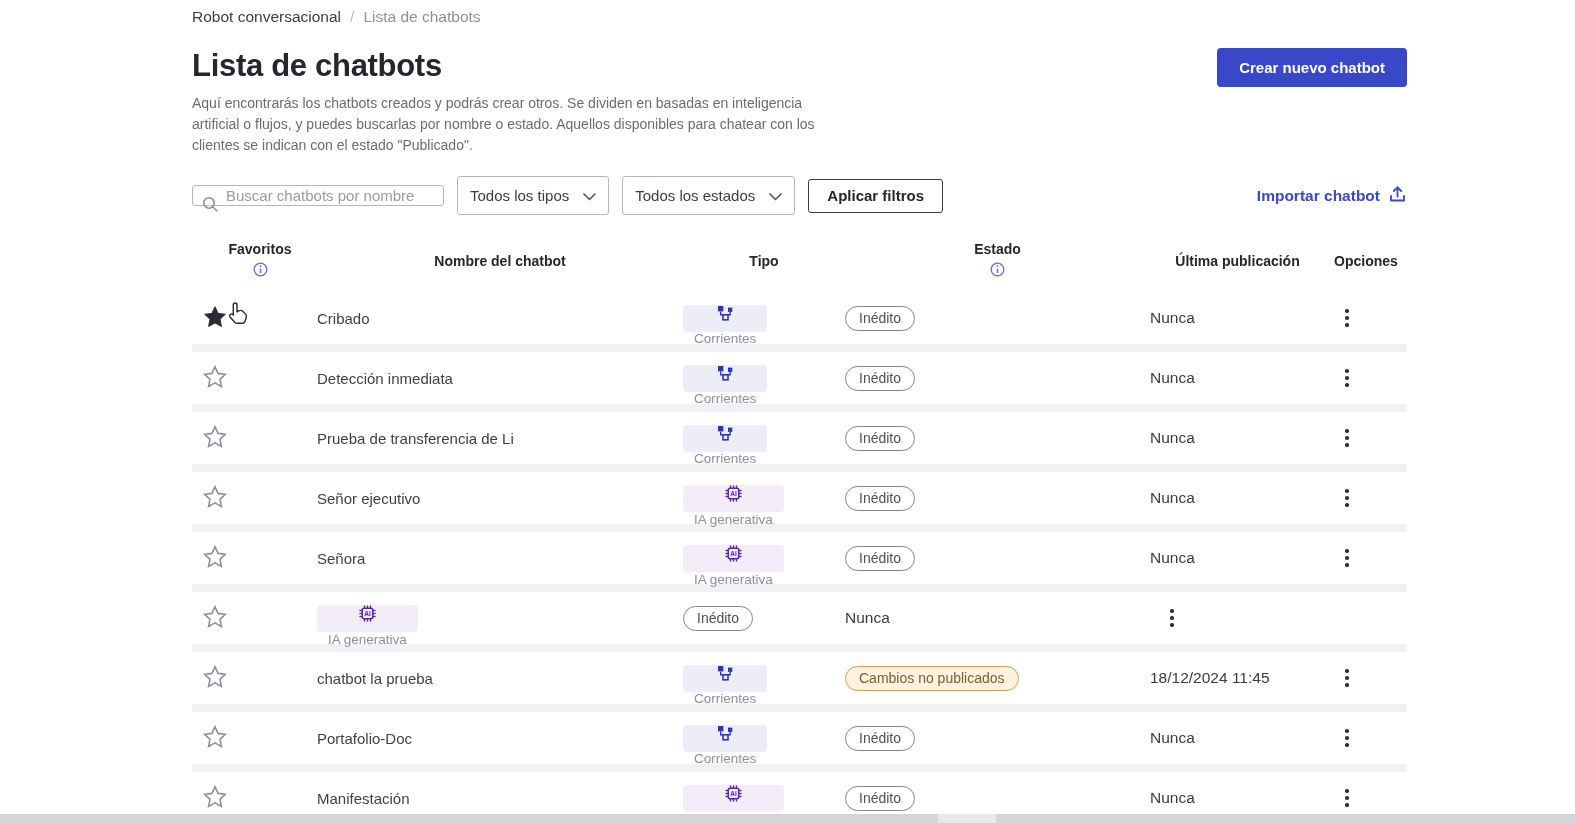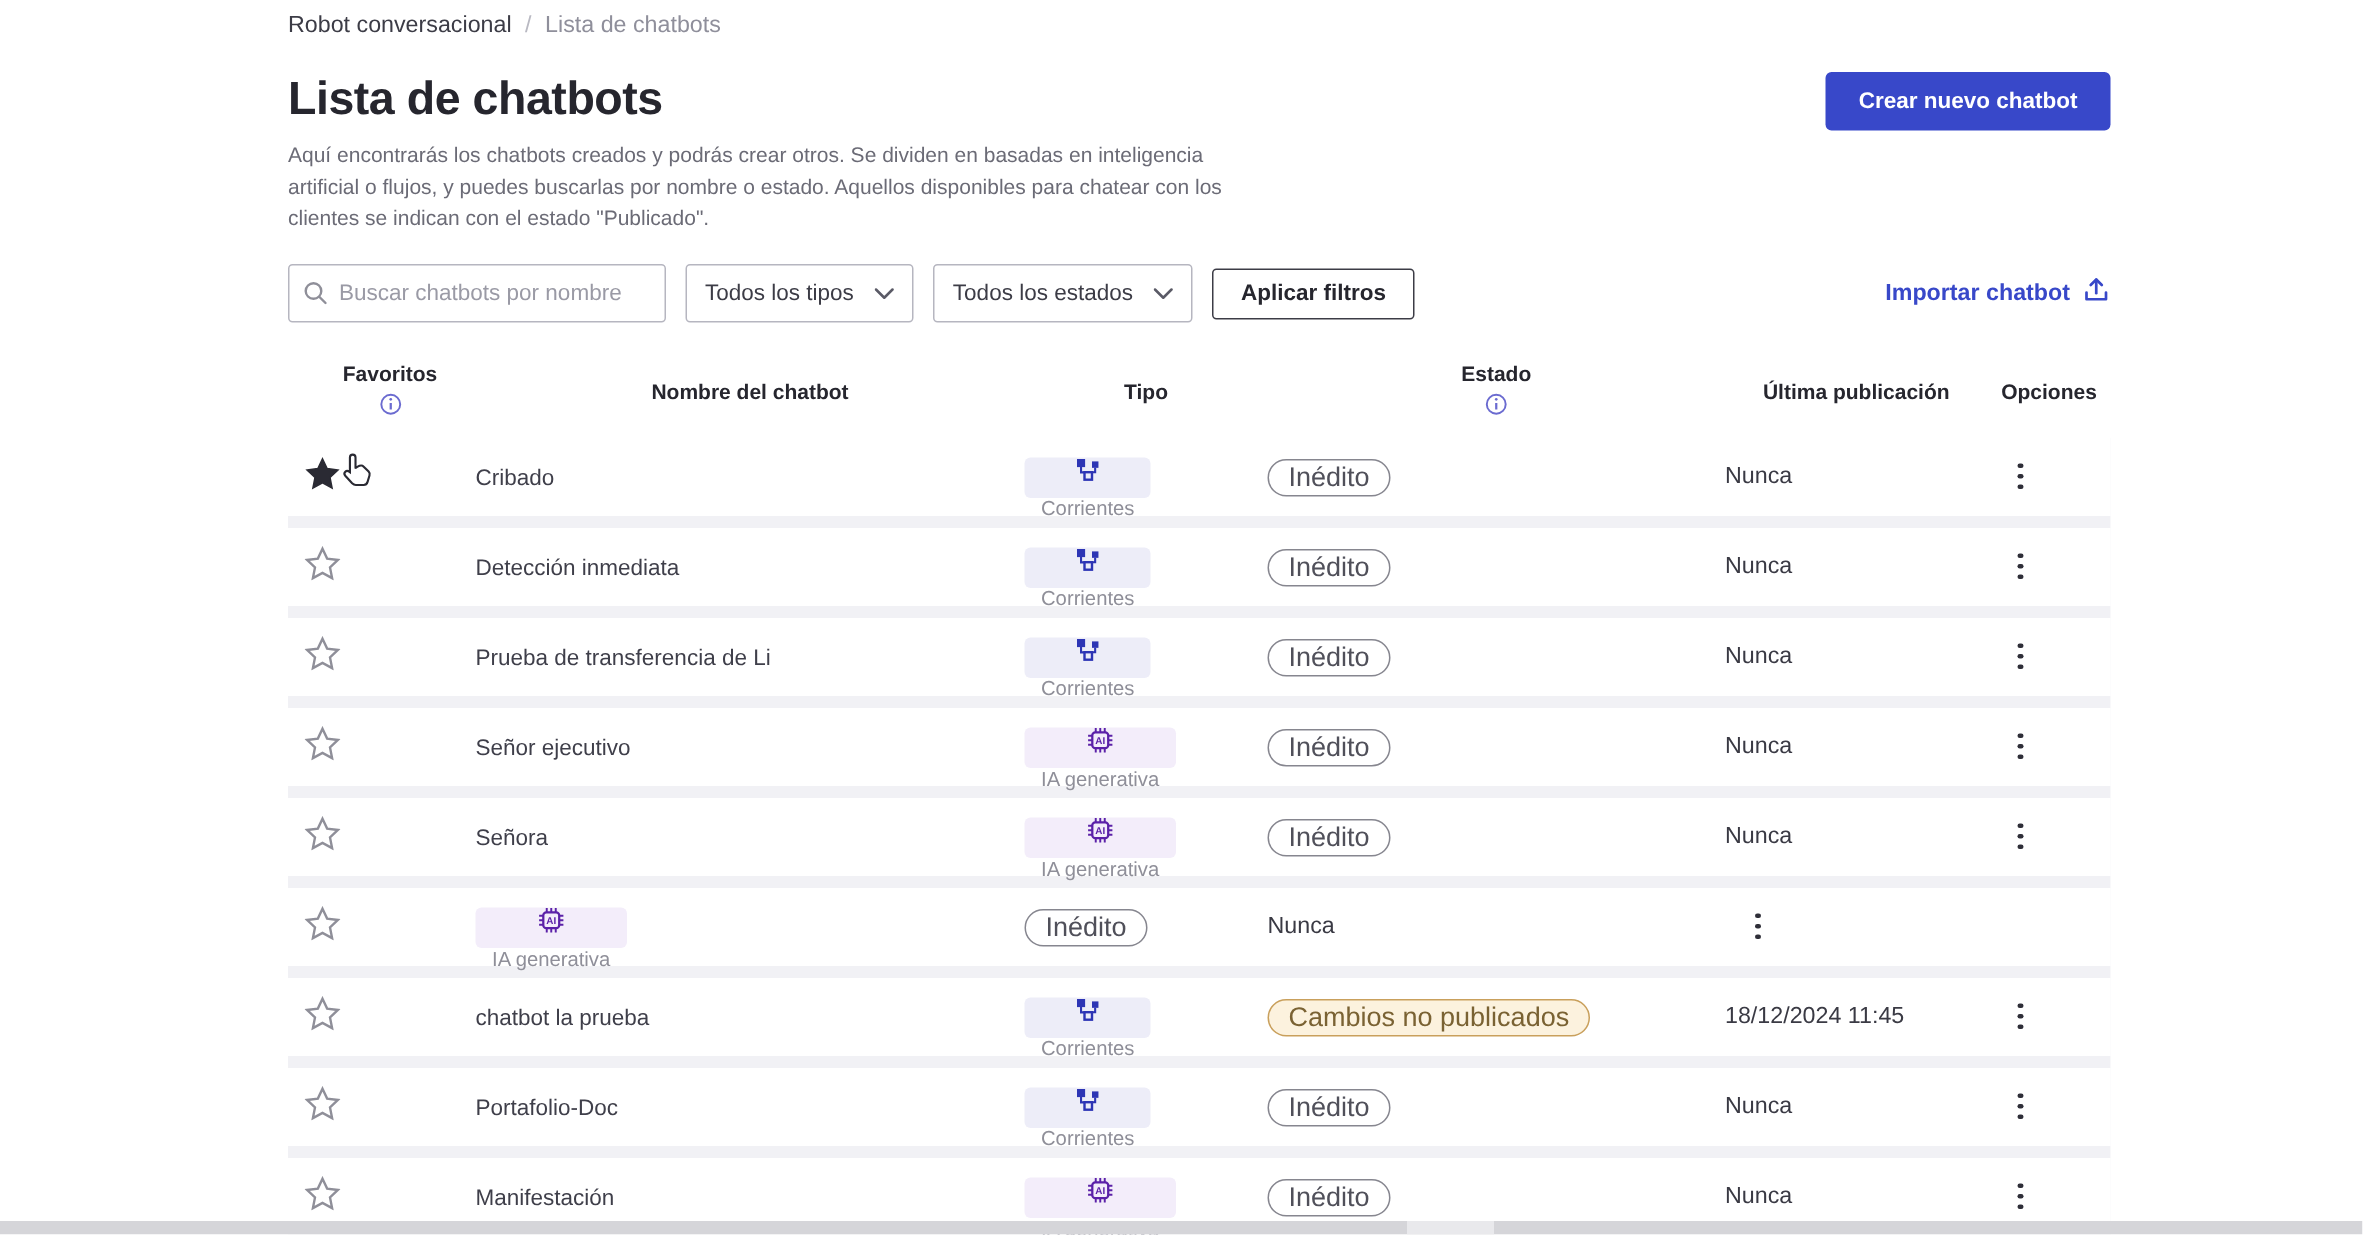--- a/index.html
+++ b/index.html
@@ -16,21 +16,21 @@
   
   .header-row { display:flex; justify-content:space-between; align-items:flex-start; margin-top:22px; }
   .page-title { font-size:31px; font-weight:bold; color:#26262e; letter-spacing:-0.3px; }
   .page-desc { margin-top:9px; width:632px; font-size:14px; line-height:21px; color:#6b6b76; }
   .btn-primary { background:var(--primary,#3848c9); color:#fff; border:none; border-radius:4px;
     font-family:inherit; font-size:15px; font-weight:bold; padding:11px 22px; cursor:pointer;text-align:center; }
 
   
   .filters-row { display:flex; align-items:center; margin-top:20px; gap:13px; }
   .search-box { position:relative; width:252px; }
-  .search-box input { width:252px; height:39px; border:1px solid #b6b6c0; border-radius:3px;
+  .search-box input { width:252px; height:21px; border:1px solid #b6b6c0; border-radius:3px;
     padding:0 10px 0 33px; font-family:inherit; font-size:15px; color:#3c3c46; outline:none; }
   .search-box input::placeholder { color:#9a9aa5; }
   .search-icon { position:absolute; left:10px; top:11px; }
   .select-box { height:39px; border:1px solid #b6b6c0; border-radius:3px; background:#fff;
     display:flex; align-items:center; gap:14px; padding:0 12px 0 12px; font-size:15px; color:#3c3c46; cursor:pointer; }
   .btn-apply { height:34px; background:#fff; border:1px solid #3c3c46; border-radius:3px;
     font-family:inherit; font-size:15px; font-weight:bold; color:#26262e; padding:0 18px; cursor:pointer; }
   .import-link { margin-left:auto; display:flex; align-items:center; gap:8px; color:var(--primary,#3848c9);
     font-size:15.5px; font-weight:bold; text-decoration:none; cursor:pointer; }
 
@@ -47,21 +47,21 @@
   .fav-on  polygon { fill:#2a2a33; stroke:#2a2a33; }
   .fav-off polygon { fill:none; stroke:#8f8f99; stroke-width:1.6; }
   .name { font-size:15px; color:#3f3f4a; }
 
   .type-badge { display:inline-flex; align-items:center; gap:7px; height:27px; padding:0 11px;
     border-radius:4px; font-size:13.5px; color:#8f8f99;flex-direction:column; }
   .type-flow { background:var(--badge_bg,#ededf8); }
   .type-ai   { background:var(--badge_ai_bg,#f3edfa); }
 
   .status-badge { display:inline-flex; align-items:center; height:25px; padding:0 13px;
-    border-radius:13px; font-size:18px; }
+    border-radius:13px; font-size:14px; }
   .status-plain { background:#fff; border:1px solid #86868f; color:#50505a; }
   .status-warn  { background:var(--warn_bg,#fcf2de); border:1px solid var(--warn_border,#c9a05c);
     color:var(--warn_text,#7a6233); }
 
   .date { font-size:15.5px; color:#3a3a44; }
   .kebab { background:none; border:none; cursor:pointer; margin-left:16px; padding:4px; line-height:0; }
   .kebab .dot { display:block; width:3.5px; height:3.5px; border-radius:50%; background:#2e2e38; margin:3.5px 0; }
 
   
   .cursor { position:absolute; left:226px; top:301px; pointer-events:none; z-index:9; }

